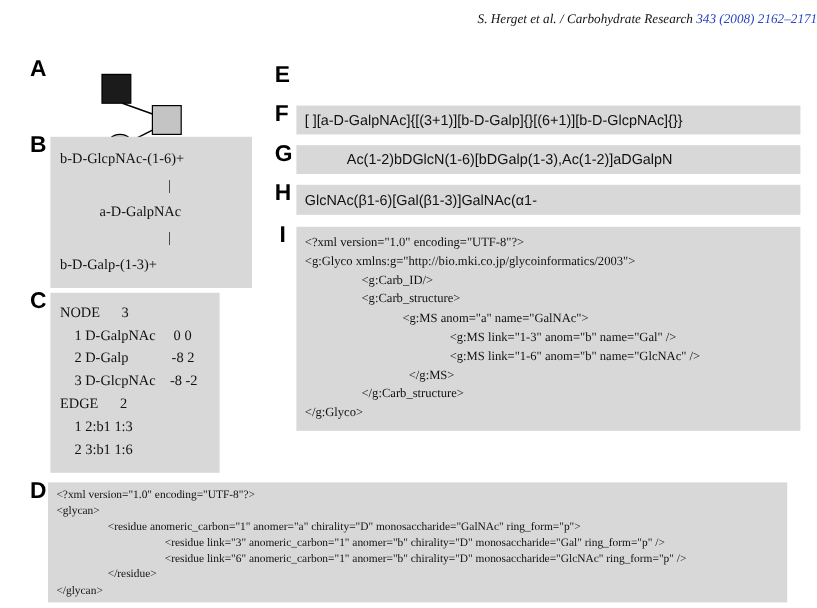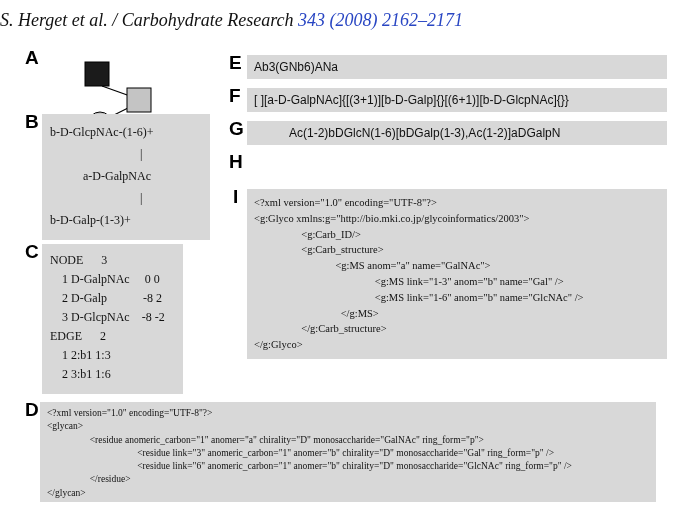--- a/index.html
+++ b/index.html
@@ -10,24 +10,24 @@
     background: #ffffff;
     font-family: "Liberation Sans", sans-serif;
     color: #111111;
     overflow: hidden;
   }
   .citation {
     position: absolute;
     top: 10px;
     left: 0;
     width: 100%;
-    text-align: left;
+    text-align: right;
     font-family: "Liberation Serif", serif;
     font-style: italic;
-    font-size: 18px;
+    font-size: 11px;
     color: #111111;
     white-space: nowrap;
   }
   .citation .link { color: #2946c3; }
   .panel-label {
     position: absolute;
     font-weight: bold;
     font-size: 19px;
     line-height: 19px;
     color: #000000;
@@ -108,29 +108,29 @@
   <div class="panel-label" style="left:25px; top:400px;">D</div>
   <pre class="gray-box box-d">&lt;?xml version="1.0" encoding="UTF-8"?&gt;
 &lt;glycan&gt;
                   &lt;residue anomeric_carbon="1" anomer="a" chirality="D" monosaccharide="GalNAc" ring_form="p"&gt;
                                       &lt;residue link="3" anomeric_carbon="1" anomer="b" chirality="D" monosaccharide="Gal" ring_form="p" /&gt;
                                       &lt;residue link="6" anomeric_carbon="1" anomer="b" chirality="D" monosaccharide="GlcNAc" ring_form="p" /&gt;
                   &lt;/residue&gt;
 &lt;/glycan&gt;</pre>
 
   <div class="panel-label" style="left:229px; top:53px;">E</div>
-  <div class="gray-bar bar-e">Ab3(GNb6)ANa</div>
 
   <div class="panel-label" style="left:229px; top:86px;">F</div>
   <div class="gray-bar bar-f">[ ][a-D-GalpNAc]{[(3+1)][b-D-Galp]{}[(6+1)][b-D-GlcpNAc]{}}</div>
 
   <div class="panel-label" style="left:229px; top:119px;">G</div>
   <div class="gray-bar bar-g">Ac(1-2)bDGlcN(1-6)[bDGalp(1-3),Ac(1-2)]aDGalpN</div>
 
   <div class="panel-label" style="left:229px; top:152px;">H</div>
+  <div class="gray-bar bar-h">GlcNAc(β1-6)[Gal(β1-3)]GalNAc(α1-</div>
 
   <div class="panel-label" style="left:233px; top:187px;">I</div>
   <pre class="gray-box box-i">&lt;?xml version="1.0" encoding="UTF-8"?&gt;
 &lt;g:Glyco xmlns:g="http://bio.mki.co.jp/glycoinformatics/2003"&gt;
                   &lt;g:Carb_ID/&gt;
                   &lt;g:Carb_structure&gt;
                                &lt;g:MS anom="a" name="GalNAc"&gt;
                                               &lt;g:MS link="1-3" anom="b" name="Gal" /&gt;
                                               &lt;g:MS link="1-6" anom="b" name="GlcNAc" /&gt;
                                  &lt;/g:MS&gt;

